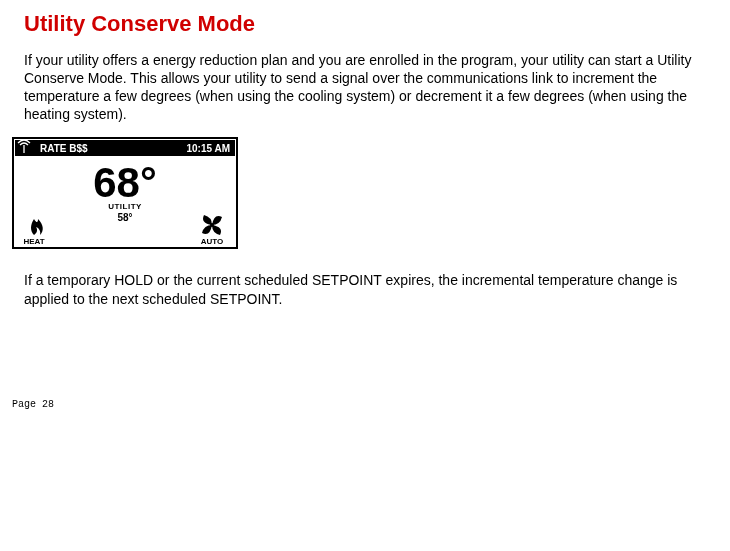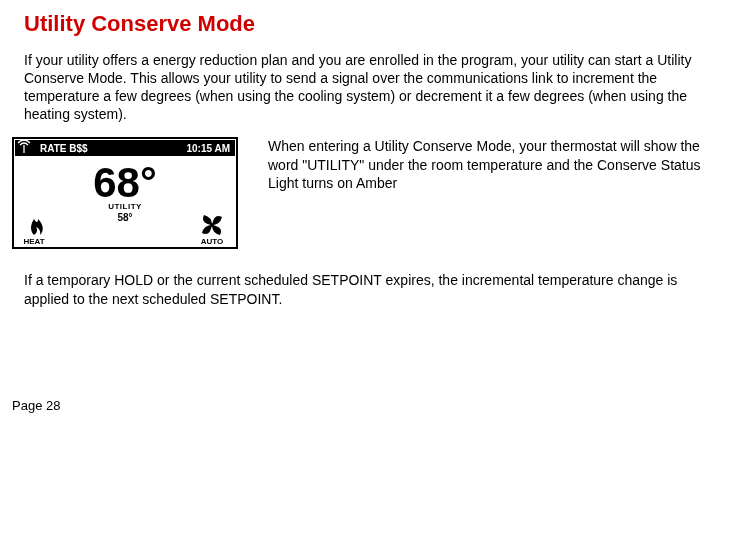--- a/index.html
+++ b/index.html
@@ -16,37 +16,38 @@
     color: #d00000;
     font-weight: bold;
     font-size: 22px;
     margin: 2px 0 12px 12px;
   }
   .para {
     margin: 0 0 10px 12px;
   }
   .row {
     display: flex;
-    align-items: flex-start;
+    align-items: center;
     gap: 18px;
     margin-top: 14px;
     margin-bottom: 22px;
   }
   .thermo-img {
     flex: 0 0 226px;
   }
   .thermo-svg {
     display: block;
   }
   .aside-text {
     flex: 1;
   }
   .page-num {
     margin-top: 90px;
-    font-size: 13px;
+    font-size: 10px;
+    font-family: Liberation Mono, monospace;
   }
 </style>
 </head>
 <body>
 
 <div class="page-title">Utility Conserve Mode</div>
 
 <p class="para">If your utility offers a energy reduction plan and you are enrolled in the program, your utility can start a Utility Conserve Mode.  This allows your utility to send a signal over the communications link to increment the temperature a few degrees (when using the cooling system) or decrement it a few degrees (when using the heating system).</p>
 
 <div class="row">
@@ -77,19 +78,18 @@
         <circle cx="200" cy="88" r="2"></circle>
         <path d="M200 88 q-12 -2 -8 -10 q8 2 8 10 z"></path>
         <path d="M200 88 q12 2 8 10 q-8 -2 -8 -10 z"></path>
         <path d="M200 88 q-2 12 -10 8 q2 -8 10 -8 z"></path>
         <path d="M200 88 q2 -12 10 -8 q-2 8 -10 8 z"></path>
       </g>
       <text x="200" y="107" fill="#000" font-family="Arial" font-size="8" font-weight="bold" text-anchor="middle">AUTO</text>
     </svg>
   </div>
   <div class="aside-text">
-    <p class="para">When entering a Utility Conserve Mode, your thermostat  will show the word "UTILITY" under the room temperature and the Conserve Status Light turns on Amber</p>
   </div>
 </div>
 
 <p class="para">If a temporary HOLD or the current scheduled SETPOINT expires, the incremental temperature change is applied to the next scheduled SETPOINT.</p>
 
 <div class="page-num">Page 28</div>
 
 </body></html>

